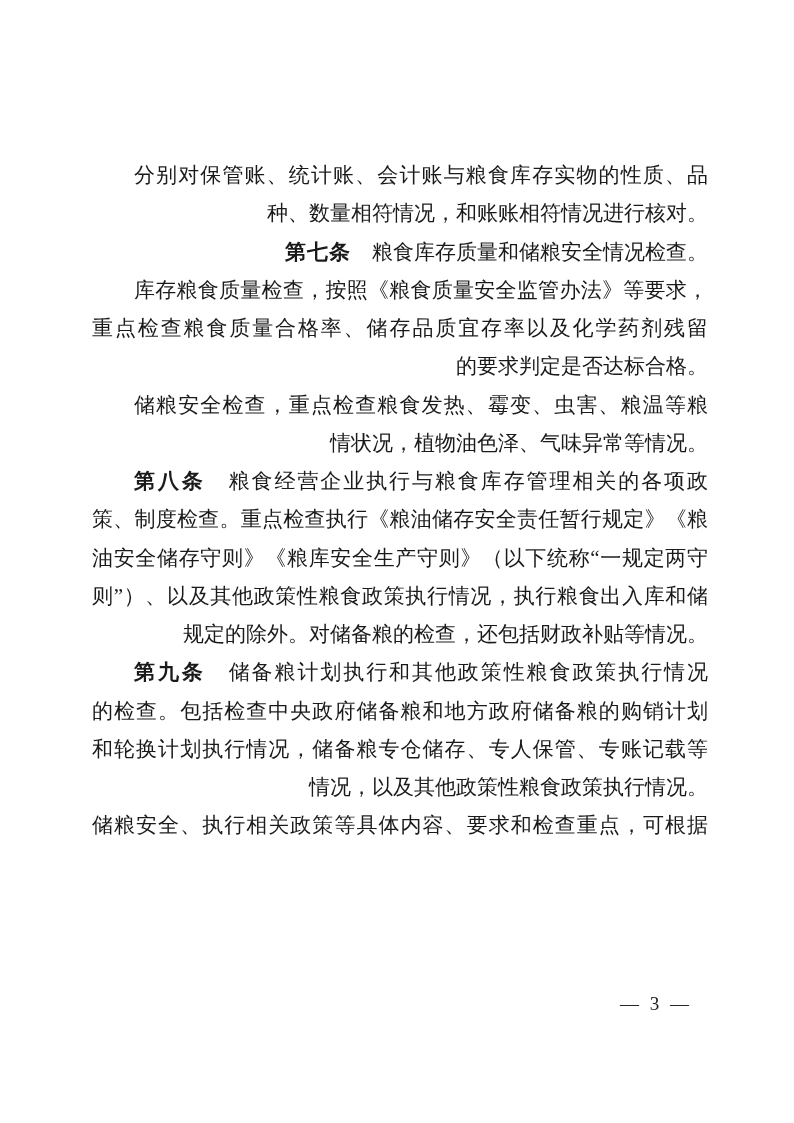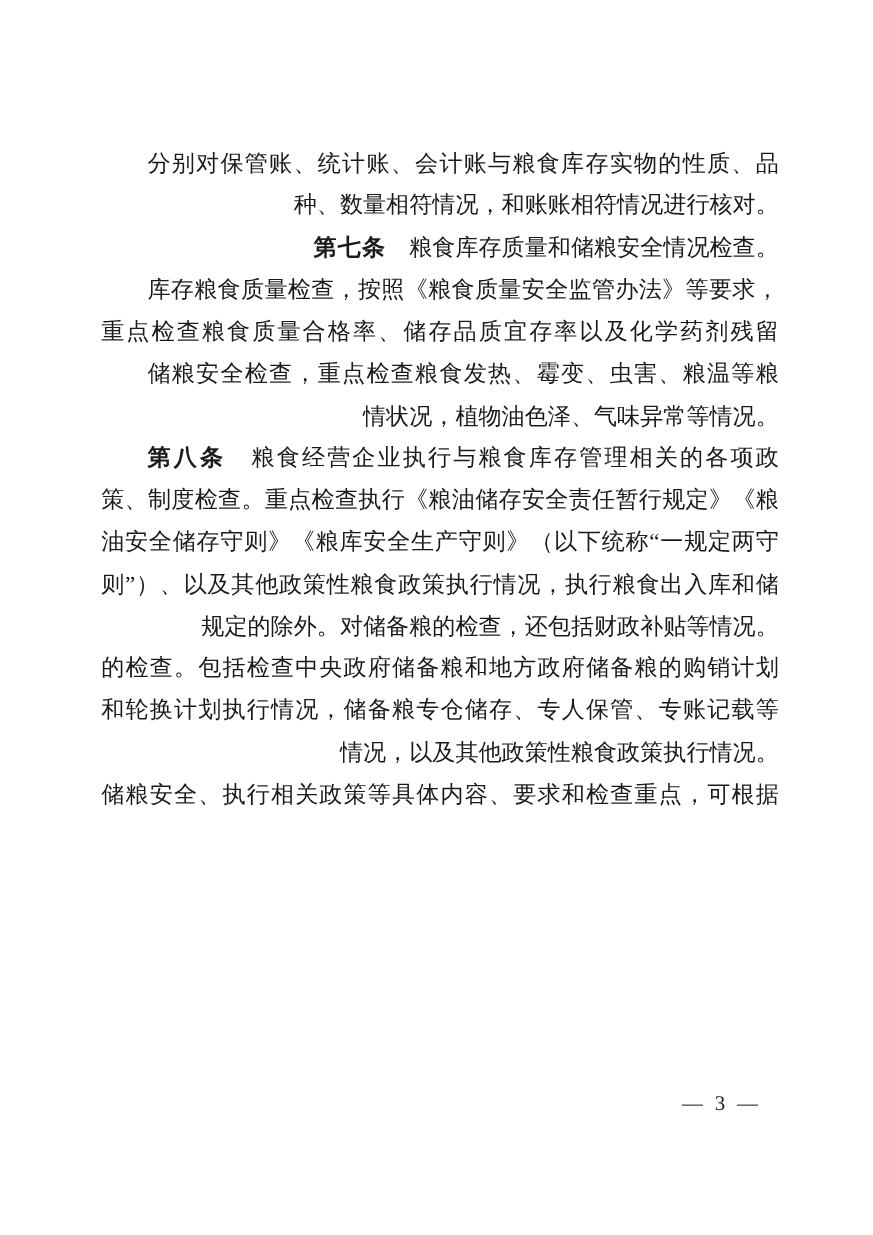--- a/index.html
+++ b/index.html
@@ -16,21 +16,21 @@
     color: #1a1a1a;
   }
   .page {
     position: absolute;
     inset: 0;
     background: #ffffff;
   }
   .doc-body {
     position: absolute;
     left: 92px;
-    top: 129px;
+    top: 156px;
     width: 616px;
   }
   .line {
     font-size: 21px;
     line-height: 38.25px;
     height: 38.25px;
     text-align: right;
     white-space: normal;
     overflow: visible;
   }
@@ -66,27 +66,29 @@
 </head>
 <body>
 
 <div class="page">
   <main class="doc-body" id="doc-body">
       <div class="line indent full"><span class="reg">分别对保管账、统计账、会计账与粮食库存实物的性质、品</span></div>
       <div class="line"><span class="reg">种、数量相符情况，和账账相符情况进行核对。</span></div>
       <div class="line indent"><span class="term">第七条</span><span class="reg">　粮食库存质量和储粮安全情况检查。</span></div>
       <div class="line indent full"><span class="reg">库存粮食质量检查，按照《粮食质量安全监管办法》等要求，</span></div>
       <div class="line full"><span class="reg">重点检查粮食质量合格率、储存品质宜存率以及化学药剂残留</span></div>
+      <div class="line"><span class="reg">的要求判定是否达标合格。</span></div>
       <div class="line indent full"><span class="reg">储粮安全检查，重点检查粮食发热、霉变、虫害、粮温等粮</span></div>
       <div class="line"><span class="reg">情状况，植物油色泽、气味异常等情况。</span></div>
       <div class="line indent full"><span class="term">第八条</span><span class="reg">　粮食经营企业执行与粮食库存管理相关的各项政</span></div>
       <div class="line full"><span class="reg">策、制度检查。重点检查执行《粮油储存安全责任暂行规定》《粮</span></div>
       <div class="line full"><span class="reg">油安全储存守则》《粮库安全生产守则》（以下统称“一规定两守</span></div>
       <div class="line full"><span class="reg">则”）、以及其他政策性粮食政策执行情况，执行粮食出入库和储</span></div>
       <div class="line"><span class="reg">规定的除外。对储备粮的检查，还包括财政补贴等情况。</span></div>
+      <div class="line indent full"><span class="term">第九条</span><span class="reg">　储备粮计划执行和其他政策性粮食政策执行情况</span></div>
       <div class="line full"><span class="reg">的检查。包括检查中央政府储备粮和地方政府储备粮的购销计划</span></div>
       <div class="line full"><span class="reg">和轮换计划执行情况，储备粮专仓储存、专人保管、专账记载等</span></div>
       <div class="line"><span class="reg">情况，以及其他政策性粮食政策执行情况。</span></div>
       <div class="line full"><span class="reg">储粮安全、执行相关政策等具体内容、要求和检查重点，可根据</span></div>
     </main>
   <div class="page-footer">
     <span class="page-number">— 3 —</span>
   </div>
 </div>
 

